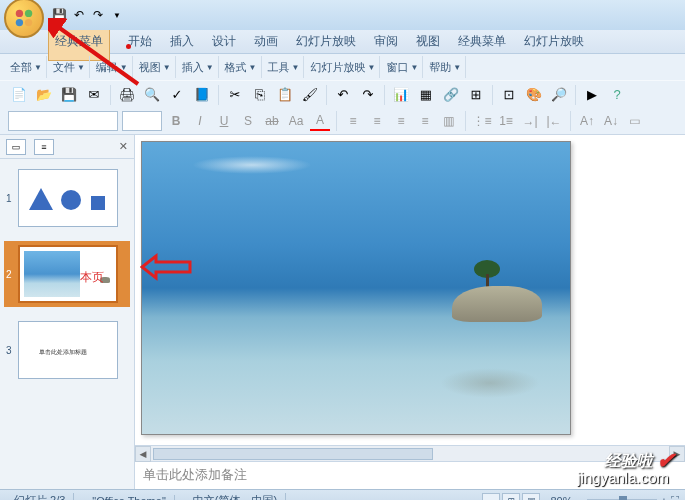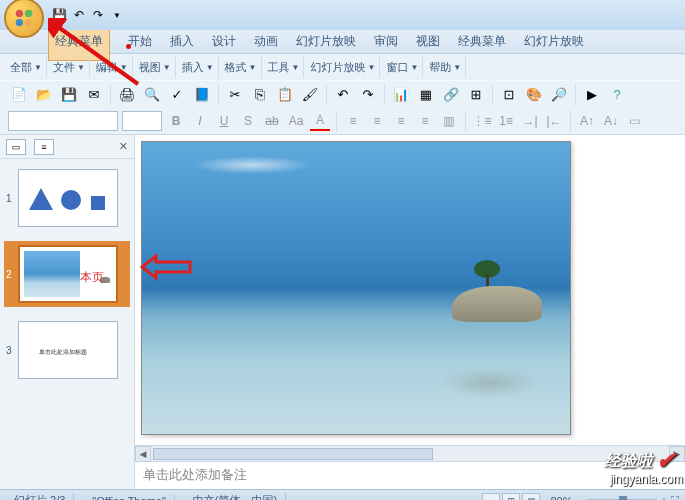--- a/index.html
+++ b/index.html
@@ -77,21 +77,21 @@
   .statusbar .zslider::after{content:"";position:absolute;left:32px;top:-3px;width:8px;height:10px;background:#6b8cad;}
   
   
   .arrow1{ position:absolute; left:48px; top:18px; pointer-events:none; z-index:50;}
   .arrow2{ position:absolute; left:140px; top:252px; pointer-events:none; z-index:50;}
   .dot{ position:absolute; left:126px; top:44px; width:5px;height:5px;background:#d11;border-radius:50%; z-index:50;}
   
   
   .watermark{ position:absolute; right:10px; bottom:26px; font-size:16px; font-weight:bold; color:#fff; text-shadow:1px 1px 2px #000; font-style:italic; display:flex; align-items:center; gap:4px;}
   .watermark .check{ color:#e03030; font-size:22px;}
-  .watermark-sub{ position:absolute; right:2px; bottom:14px; font-size:12px; color:#fff; text-shadow:1px 1px 1px #000;margin-left:44px;}
+  .watermark-sub{ position:absolute; right:16px; bottom:14px; font-size:15px; color:#fff; text-shadow:1px 1px 1px #000;margin-left:44px;}
 </style>
 </head>
 <body>
 
 <div class="titlebar">
   <div class="office-btn">
     <svg viewBox="0 0 24 24">
         <circle cx="7" cy="7" r="4" fill="#d9534f"></circle>
         <circle cx="17" cy="7" r="4" fill="#5cb85c"></circle>
         <circle cx="7" cy="17" r="4" fill="#428bca"></circle>

